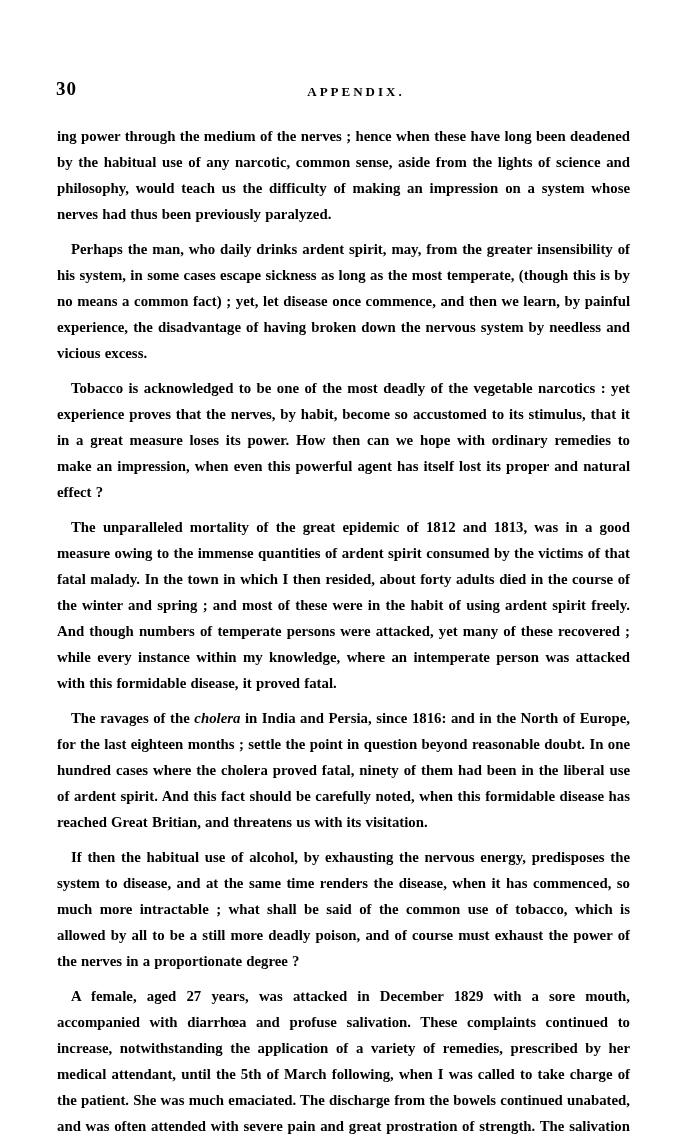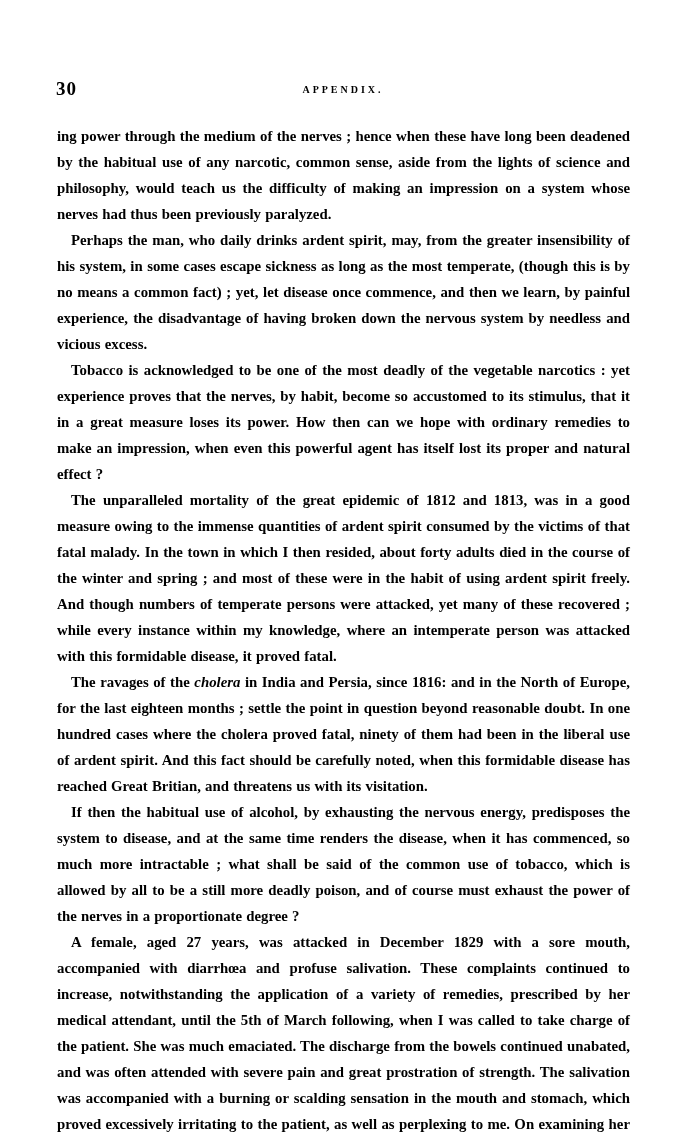--- a/index.html
+++ b/index.html
@@ -20,45 +20,46 @@
   .page-number {
     position: absolute;
     left: 56px;
     top: 78px;
     font-size: 19px;
     font-weight: 700;
     letter-spacing: 1px;
   }
   .running-header {
     position: absolute;
-    left: 57px;
+    left: 70px;
     top: 84px;
     width: 572px;
     text-align: center;
-    font-size: 10px;
+    font-size: 13px;
     font-weight: 700;
     letter-spacing: 3px;
     word-spacing: 1px;
   }
   .page-body {
     position: absolute;
     left: 57px;
     top: 123px;
     width: 573px;
   }
   .page-body p {
     margin: 0;
     text-align: justify;
     font-size: 14.8px;
     line-height: 26px;
     font-weight: 700;
     word-spacing: 0.5px;
   }
   .page-body p.indent {
     text-indent: 14px;
+    margin-top: 9px;
   }
   .page-body span.italic {
     font-style: italic;
   }
 </style>
 </head>
 <body>
 
 <div class="page">
   <div class="page-number">30</div>

